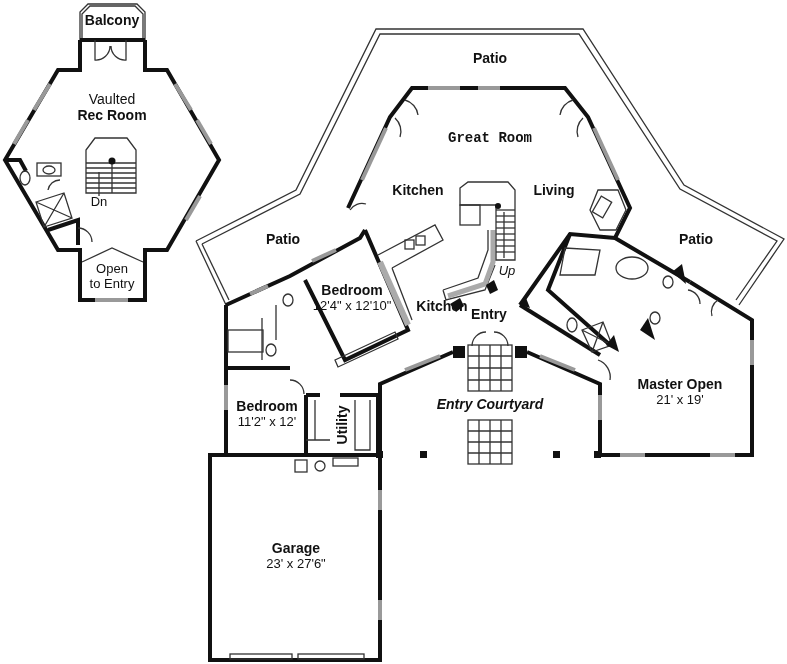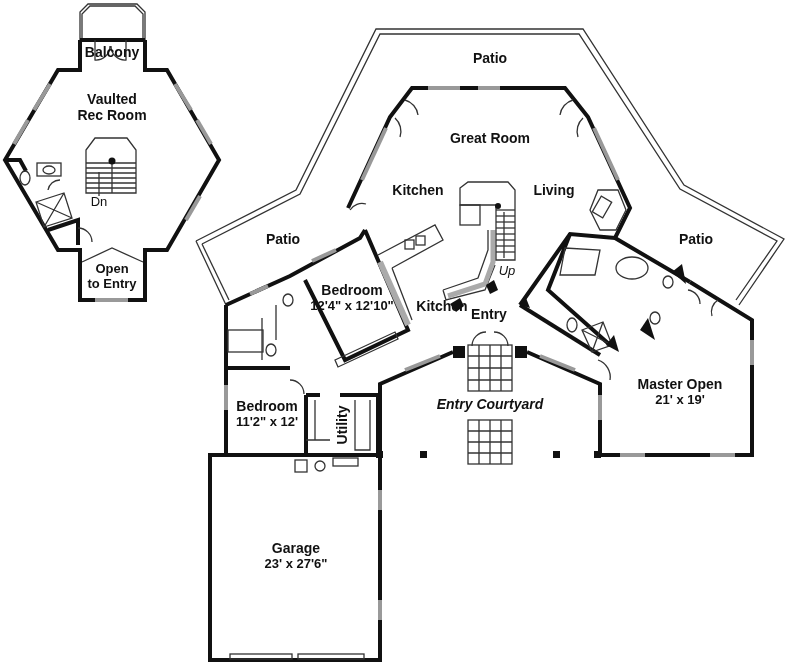--- a/index.html
+++ b/index.html
@@ -3,21 +3,21 @@
 <meta charset="utf-8">
 <style>
   html, body { margin:0; padding:0; background:#ffffff; }
   body { width:787px; height:664px; position:relative; overflow:hidden; font-family:"Liberation Sans", sans-serif; }
   svg.plan { position:absolute; left:0; top:0; width:787px; height:664px; }
   .wall { fill:none; stroke:#111; stroke-width:4; stroke-linejoin:miter; }
   .thin { fill:none; stroke:#333; stroke-width:1.3; }
   .win { fill:none; stroke:#999; stroke-width:4; }
   .label { position:absolute; text-align:center; color:#111; line-height:1.12; white-space:nowrap; transform:translateX(-50%); }
   .label .name { font-weight:bold; font-size:14px; }
-  .label .dim { font-size:13px;font-weight:bold; }
+  .label .dim { font-size:13px; }
   .small { font-size:13px; }
 </style>
 </head>
 <body>
 
 <svg class="plan" viewBox="0 0 787 664">
 
   <g>
 
     <path class="thin" d="M80,40 L80,12 L88,4 L137,4 L145,12 L145,40"></path>
@@ -170,21 +170,21 @@
     <ellipse class="thin" cx="572" cy="325" rx="5" ry="7"></ellipse>
     <polygon points="672,272 682,264 686,284" fill="#111"></polygon>
     <polygon points="640,330 648,318 655,340" fill="#111"></polygon>
     <polygon points="606,345 614,335 619,352" fill="#111"></polygon>
     <path class="thin" d="M688,290 A14,14 0 0 1 700,304 M718,300 A14,14 0 0 0 712,316"></path>
     <path class="thin" d="M598,360 A18,18 0 0 1 610,380"></path>
     <polygon points="520,305 526,298 530,308" fill="#111"></polygon>
   </g>
 </svg>
 
-<div class="label" style="left:112px; top:13px;margin-top:32px;">
+<div class="label" style="left:112px; top:13px;">
   <div class="name">Balcony</div>
 </div>
 <div class="label" style="left:112px; top:92px;">
   <div class="dim" style="font-size:14px">Vaulted</div>
   <div class="name">Rec Room</div>
 </div>
 <div class="label small" style="left:99px; top:195px;">Dn</div>
 <div class="label" style="left:112px; top:262px;">
   <div class="dim">Open</div>
   <div class="dim">to Entry</div>
@@ -192,21 +192,21 @@
 
 <div class="label" style="left:490px; top:51px;">
     <div class="name">Patio</div>
   </div>
 <div class="label" style="left:283px; top:232px;">
     <div class="name">Patio</div>
   </div>
 <div class="label" style="left:696px; top:232px;">
     <div class="name">Patio</div>
   </div>
-<div class="label" style="left:490px; top:131px;">
+<div class="label" style="left:490px; top:131px;font-family:Liberation Mono, monospace;">
     <div class="name">Great Room</div>
   </div>
 <div class="label" style="left:418px; top:183px;">
     <div class="name">Kitchen</div>
   </div>
 <div class="label" style="left:554px; top:183px;">
     <div class="name">Living</div>
   </div>
 <div class="label" style="left:442px; top:251px;margin-top:48px;">
     <div class="name">Kitchen</div>

